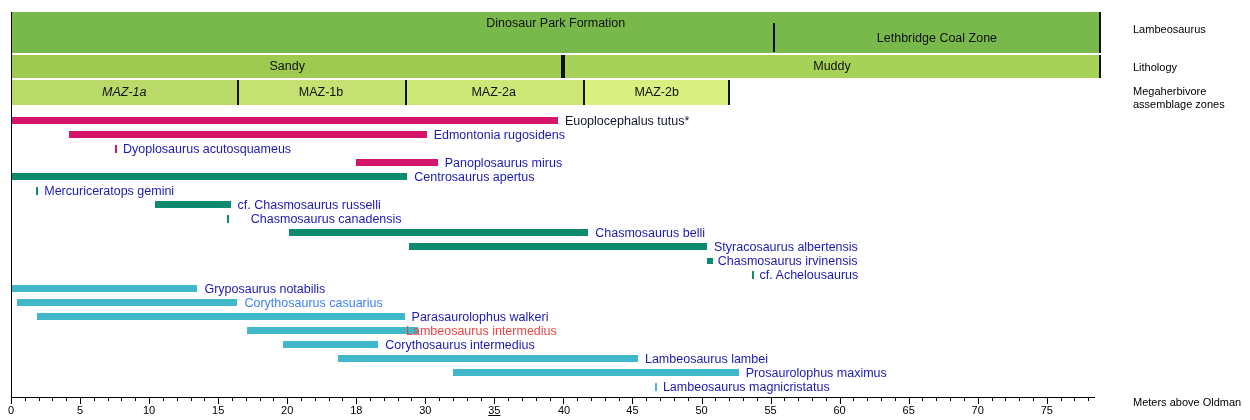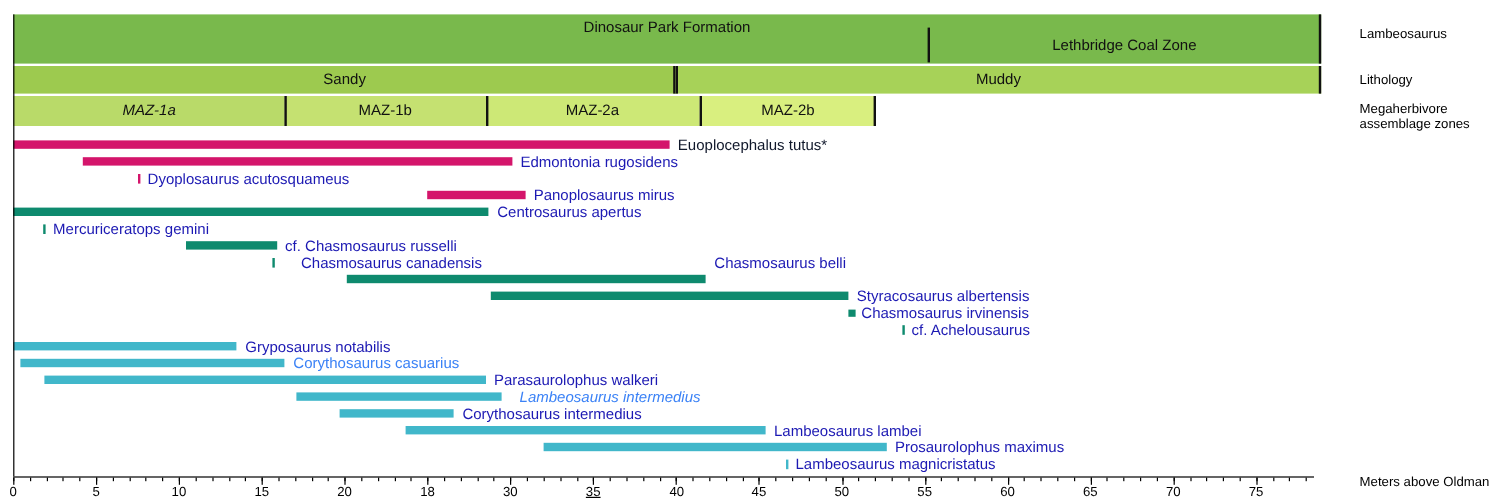--- a/index.html
+++ b/index.html
@@ -60,35 +60,35 @@
       <div class="taxon-label" style="left: 444.729px; top: 156px; color: rgb(28, 25, 179);">Panoplosaurus mirus</div>
       <div class="taxon-bar" style="left: 11px; top: 173px; width: 396.347px; background: rgb(14, 138, 110);"></div>
       <div class="taxon-label" style="left: 414.347px; top: 170px; color: rgb(28, 25, 179);">Centrosaurus apertus</div>
       <div class="taxon-tick" style="left: 36.239px; top: 187px; background: rgb(14, 138, 110);"></div>
       <div class="taxon-label" style="left: 44.239px; top: 184px; color: rgb(28, 25, 179);">Mercuriceratops gemini</div>
       <div class="taxon-bar" style="left: 154.624px; top: 201px; width: 75.955px; background: rgb(14, 138, 110);"></div>
       <div class="taxon-label" style="left: 237.579px; top: 198px; color: rgb(28, 25, 179);">cf. Chasmosaurus russelli</div>
       <div class="taxon-tick" style="left: 226.817px; top: 215px; background: rgb(14, 138, 110);"></div>
       <div class="taxon-label" style="left: 234.817px; top: 212px; color: rgb(28, 25, 179); margin-left: 16px;">Chasmosaurus canadensis</div>
       <div class="taxon-bar" style="left: 288.581px; top: 229px; width: 299.677px; background: rgb(14, 138, 110);"></div>
-      <div class="taxon-label" style="left: 595.258px; top: 212px; color: rgb(28, 25, 179);">Chasmosaurus belli</div>
+      <div class="taxon-label" style="left: 595.258px; top: 226px; color: rgb(28, 25, 179);">Chasmosaurus belli</div>
       <div class="taxon-bar" style="left: 408.728px; top: 243px; width: 298.296px; background: rgb(14, 138, 110);"></div>
       <div class="taxon-label" style="left: 714.024px; top: 240px; color: rgb(28, 25, 179);">Styracosaurus albertensis</div>
       <div class="taxon-square" style="left: 706.786px; top: 258px; background: rgb(14, 138, 110);"></div>
       <div class="taxon-label" style="left: 717.786px; top: 254px; color: rgb(28, 25, 179);">Chasmosaurus irvinensis</div>
       <div class="taxon-tick" style="left: 751.597px; top: 271px; background: rgb(14, 138, 110);"></div>
       <div class="taxon-label" style="left: 759.597px; top: 268px; color: rgb(28, 25, 179);">cf. Achelousaurus</div>
       <div class="taxon-bar" style="left: 11px; top: 285px; width: 186.435px; background: rgb(65, 183, 202);"></div>
       <div class="taxon-label" style="left: 204.435px; top: 282px; color: rgb(28, 25, 179);">Gryposaurus notabilis</div>
       <div class="taxon-bar" style="left: 16.524px; top: 299px; width: 220.96px; background: rgb(65, 183, 202);"></div>
       <div class="taxon-label" style="left: 244.484px; top: 296px; color: #3b82f6;">Corythosaurus casuarius</div>
       <div class="taxon-bar" style="left: 37.239px; top: 313px; width: 367.346px; background: rgb(65, 183, 202);"></div>
       <div class="taxon-label" style="left: 411.585px; top: 310px; color: rgb(28, 25, 179);">Parasaurolophus walkeri</div>
       <div class="taxon-bar" style="left: 247.151px; top: 327px; width: 171.244px; background: rgb(65, 183, 202);"></div>
-      <div class="taxon-label" style="left: 433px; top: 324px; color: #3b82f6; font-style: italic;">Lambeosaurus intermedius</div>
+      <div class="taxon-label" style="left: 406px; top: 324px; color: #ef4444;">Lambeosaurus intermedius</div>
       <div class="taxon-bar" style="left: 283.057px; top: 341px; width: 95.289px; background: rgb(65, 183, 202);"></div>
       <div class="taxon-label" style="left: 385.346px; top: 338px; color: rgb(28, 25, 179);">Corythosaurus intermedius</div>
       <div class="taxon-bar" style="left: 338.297px; top: 355px; width: 299.677px; background: rgb(65, 183, 202);"></div>
       <div class="taxon-label" style="left: 644.974px; top: 352px; color: rgb(28, 25, 179);">Lambeosaurus lambei</div>
       <div class="taxon-bar" style="left: 452.92px; top: 369px; width: 285.867px; background: rgb(65, 183, 202);"></div>
       <div class="taxon-label" style="left: 745.787px; top: 366px; color: rgb(28, 25, 179);">Prosaurolophus maximus</div>
       <div class="taxon-tick" style="left: 654.927px; top: 383px; background: rgb(65, 183, 202);"></div>
       <div class="taxon-label" style="left: 662.927px; top: 380px; color: rgb(28, 25, 179);">Lambeosaurus magnicristatus</div>
     </div>
   <div id="axis-layer">

